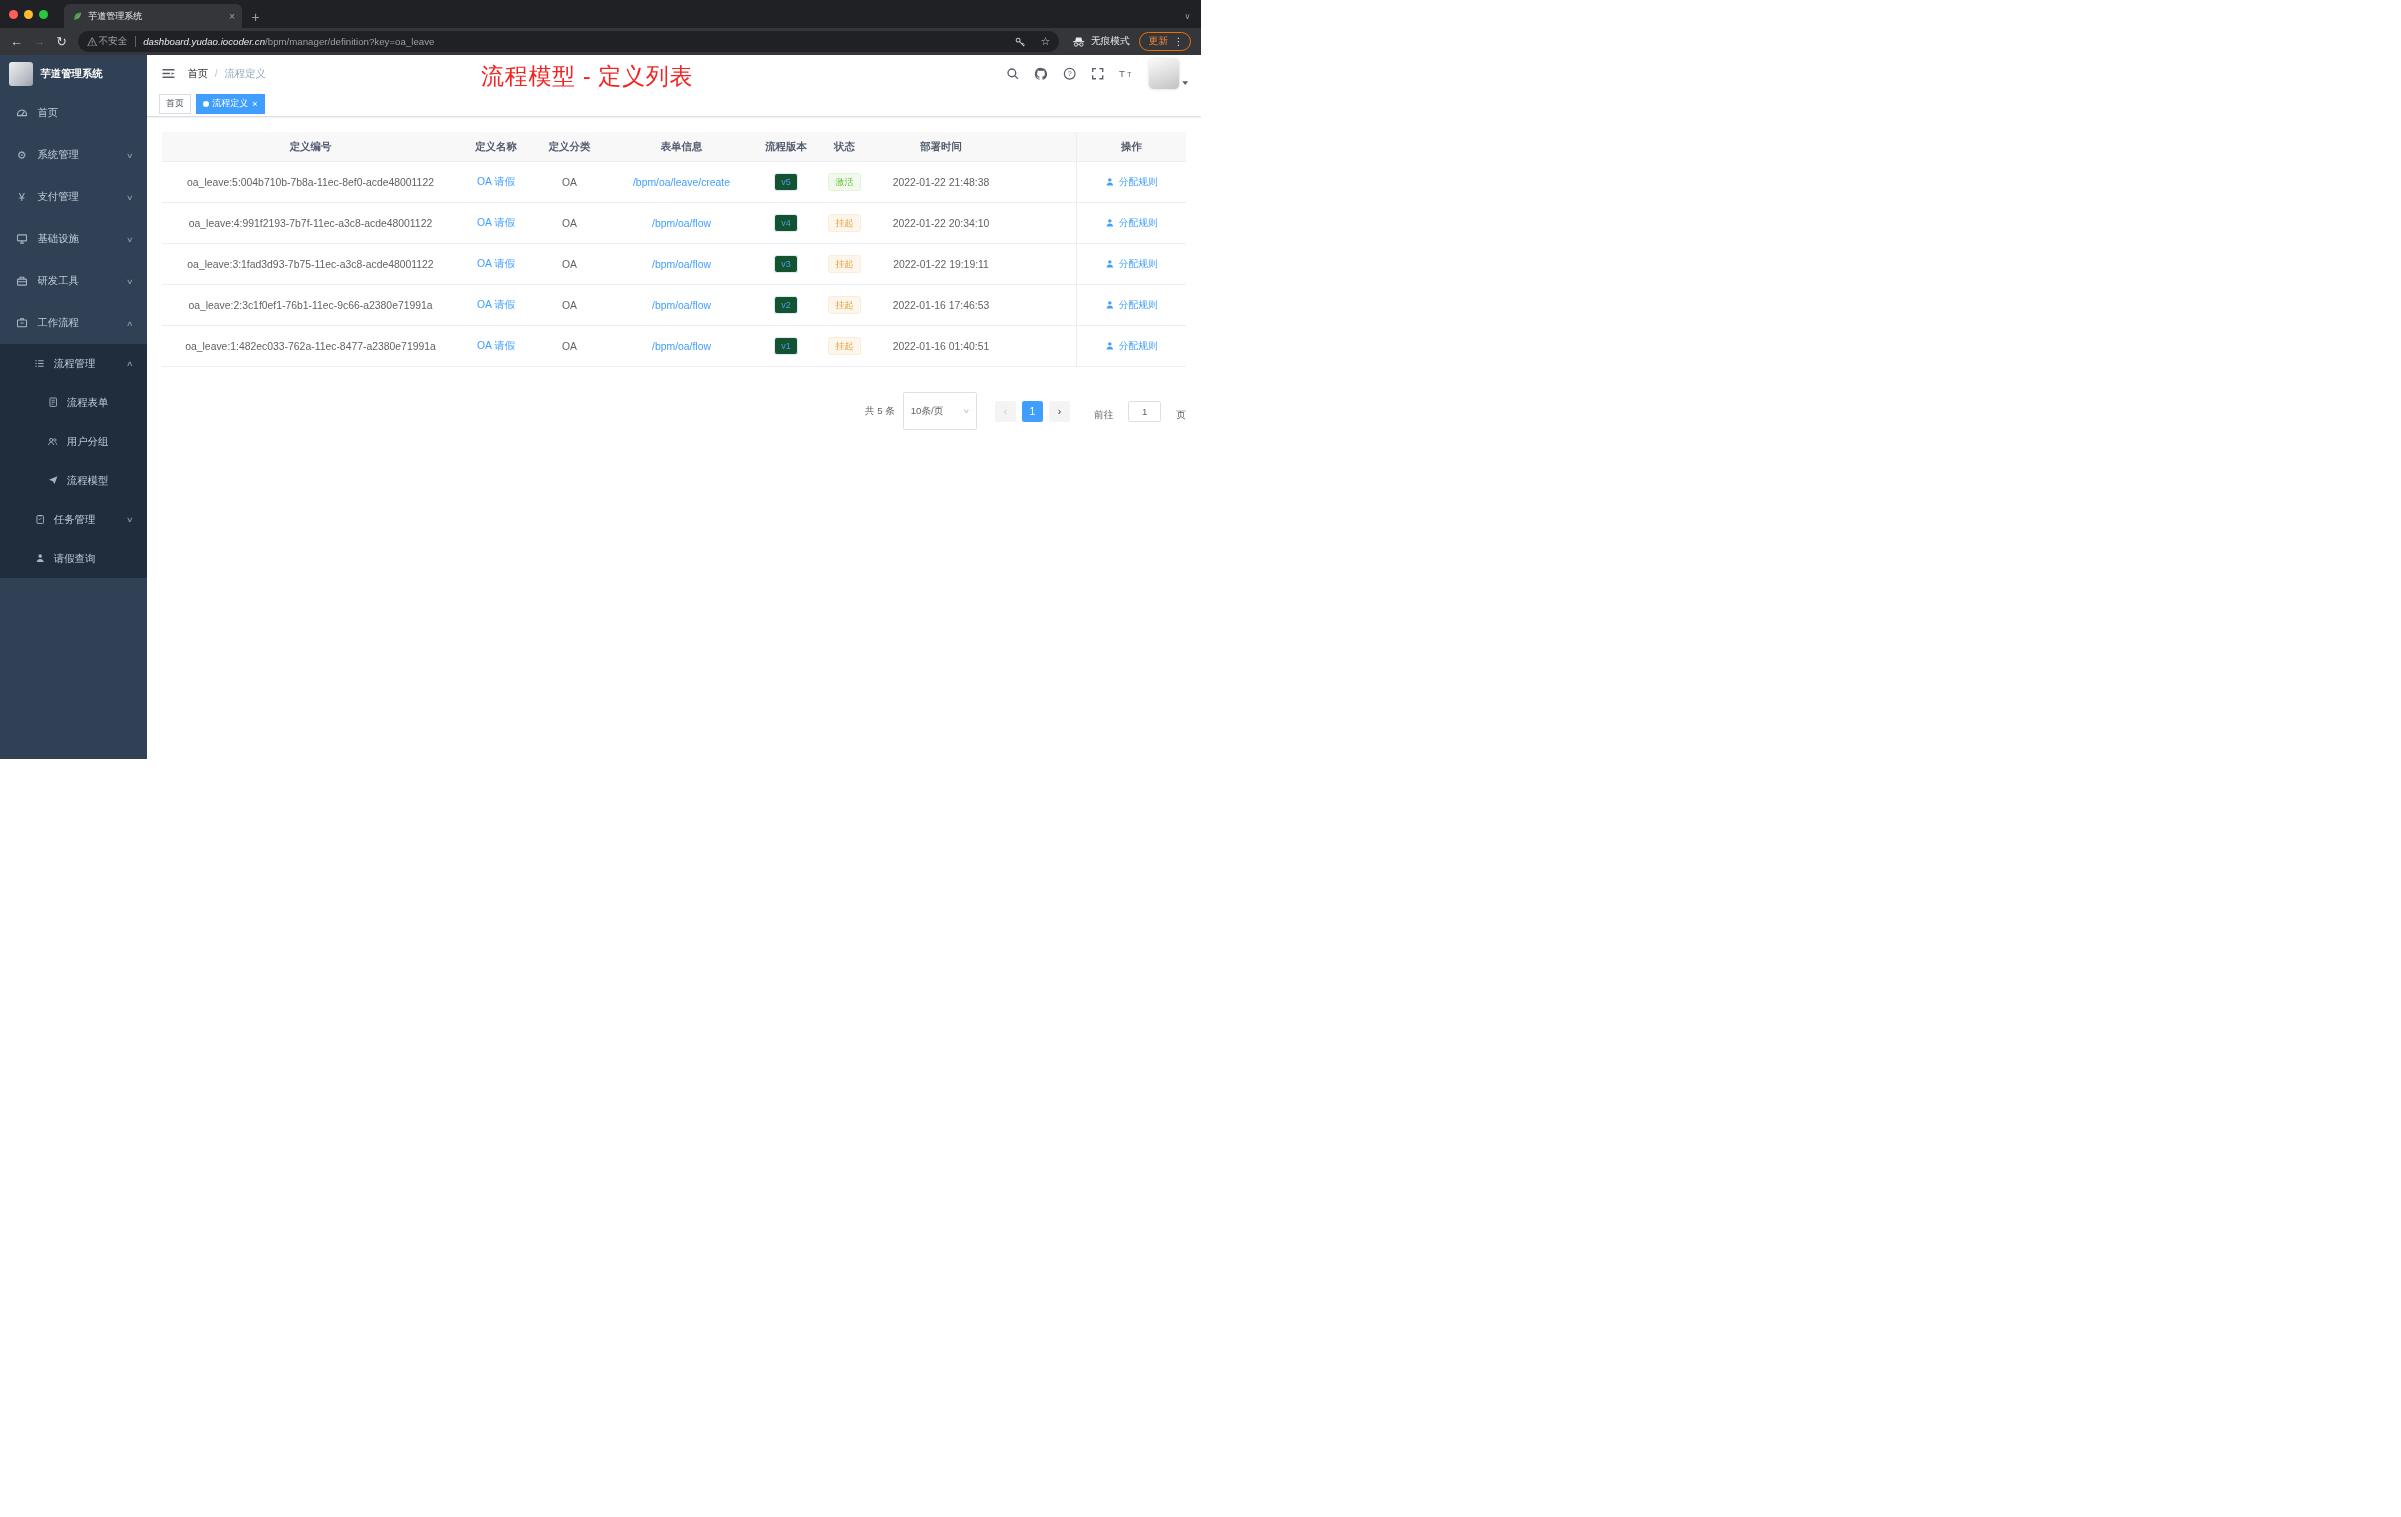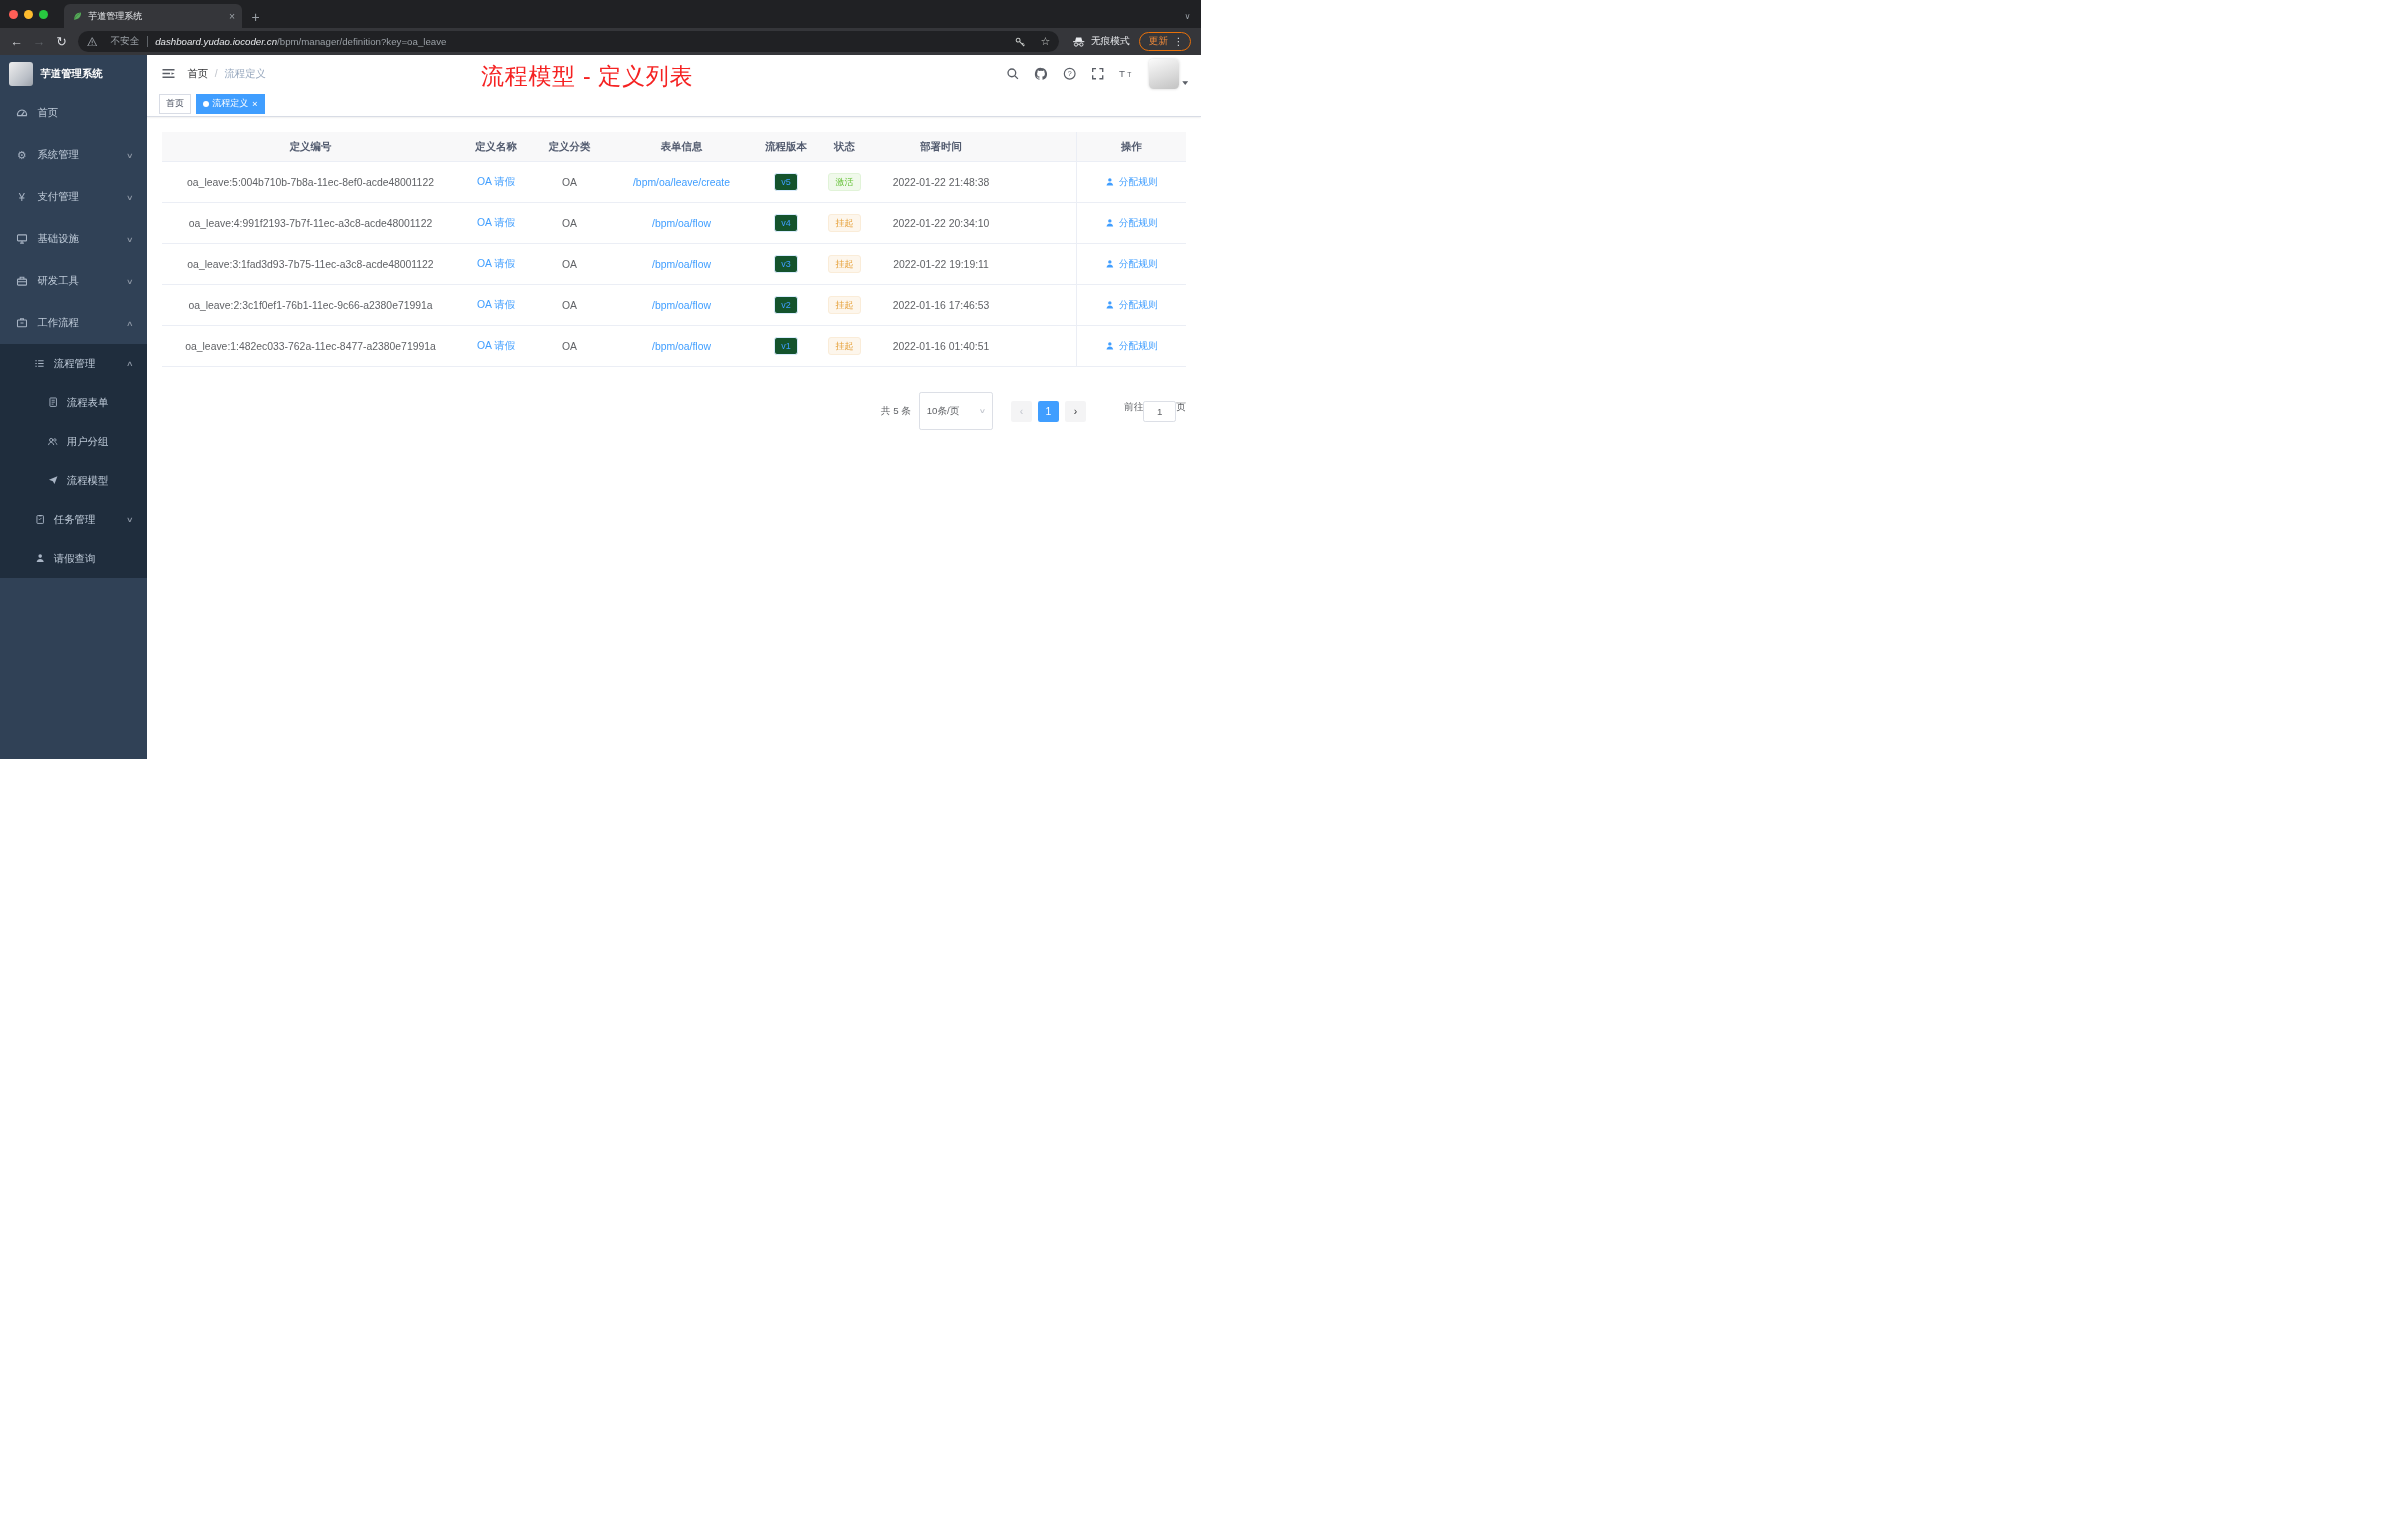--- a/index.html
+++ b/index.html
@@ -15,21 +15,21 @@
   .tab { margin-left:7.4px; width:178px; height:24px; background:#35363a; border-radius:6px 6px 0 0; display:flex; align-items:center; padding:0 7.4px; gap:6px; color:#e8eaed; font-size:9px; }
   .tab-title { flex:1; white-space:nowrap; overflow:hidden; }
   .tab-close { color:#9aa0a6; font-size:10.4px; }
   .new-tab { color:#9aa0a6; font-size:14px; margin:0 0 3px 9px; }
   .strip-chevron { margin-left:auto; margin-right:10.4px; margin-bottom:7.4px; color:#9aa0a6; font-size:8.2px; }
 
   .toolbar { height:27px; background:#35363a; display:flex; align-items:center; padding:0 6px; gap:1.5px; }
   .nav-btn { width:21px; height:21px; display:flex; align-items:center; justify-content:center; color:#dadce0; font-size:12.6px; border-radius:50%; }
   .nav-btn.disabled { color:#5f6368; }
   .omnibox { flex:1; height:21px; margin:0 4.5px; background:#202124; border-radius:10.4px; display:flex; align-items:center; padding:0 3px 0 9px; color:#9aa0a6; font-size:9.7px; gap:4.5px; min-width:0; }
-  .security { display:flex; align-items:center; gap:13px; color:#9aa0a6; }
+  .security { display:flex; align-items:center; gap:1px; color:#9aa0a6; }
   .omni-sep { width:0.7px; height:10.4px; background:#5f6368; margin:0 3px; }
   .url { flex:1; white-space:nowrap; overflow:hidden; color:#9aa0a6; }
   .url .host { color:#e8eaed;font-style:italic; }
   .omni-icon { width:21px; height:18px; display:flex; align-items:center; justify-content:center; color:#c4c7c5; font-size:11px; }
   .incognito { display:flex; align-items:center; gap:5.2px; color:#e8eaed; font-size:9.7px; margin:0 7.4px; white-space:nowrap; }
   .update-pill { display:flex; align-items:center; gap:5.2px; border:1.1px solid #e8710a; border-radius:10.4px; height:19.3px; padding:0 6px 0 9px; color:#f18b3b; font-size:9.7px; margin-right:4.5px; white-space:nowrap; }
   .kebab { color:#dadce0; font-size:10.4px; }
 
   
   .app { display:flex; height:704px; }
@@ -80,21 +80,21 @@
   .action-link { color:#409eff; font-size:9.7px; display:inline-flex; align-items:center; gap:3.7px; cursor:pointer; }
 
   
   .pagination { margin-top:25px; display:flex; align-items:center; justify-content:flex-end; gap:6px; font-size:9.7px; color:#606266; }
   .page-total { margin-right:2px; }
   .page-size { width:74px; height:38px; border:0.7px solid #dcdfe6; border-radius:2.2px; display:flex; align-items:center; justify-content:space-between; padding:0 6.7px; color:#606266; cursor:pointer; background:#fff; margin-right:12px; }
   .ps-caret { font-size:6.7px; color:#c0c4cc; transform:scaleX(1.5); }
   .page-btn { min-width:21px; height:21px; background:#f4f4f5; border-radius:2.2px; display:flex; align-items:center; justify-content:center; font-size:10.4px; color:#303133; cursor:pointer; }
   .page-btn.disabled { color:#c0c4cc; }
   .page-btn.active { background:#409eff; color:#fff; }
-  .goto-group { display:flex; align-items:flex-start; gap:0; margin-left:32px; }
+  .goto-group { display:flex; align-items:flex-end; gap:15px; margin-left:18px; }
   .goto-input { width:33px; height:21px; border:0.7px solid #dcdfe6; border-radius:2.2px; text-align:center; color:#606266; font-size:9.7px; font-family:inherit; }
 
   
   .annotation { position:absolute; left:481px; top:61px; font-size:23px; font-weight:500; color:#f52222; z-index:60; letter-spacing:0.7px; white-space:nowrap; }
 </style>
 </head>
 <body>
 
 <div class="tab-strip">
   <div class="traffic">

